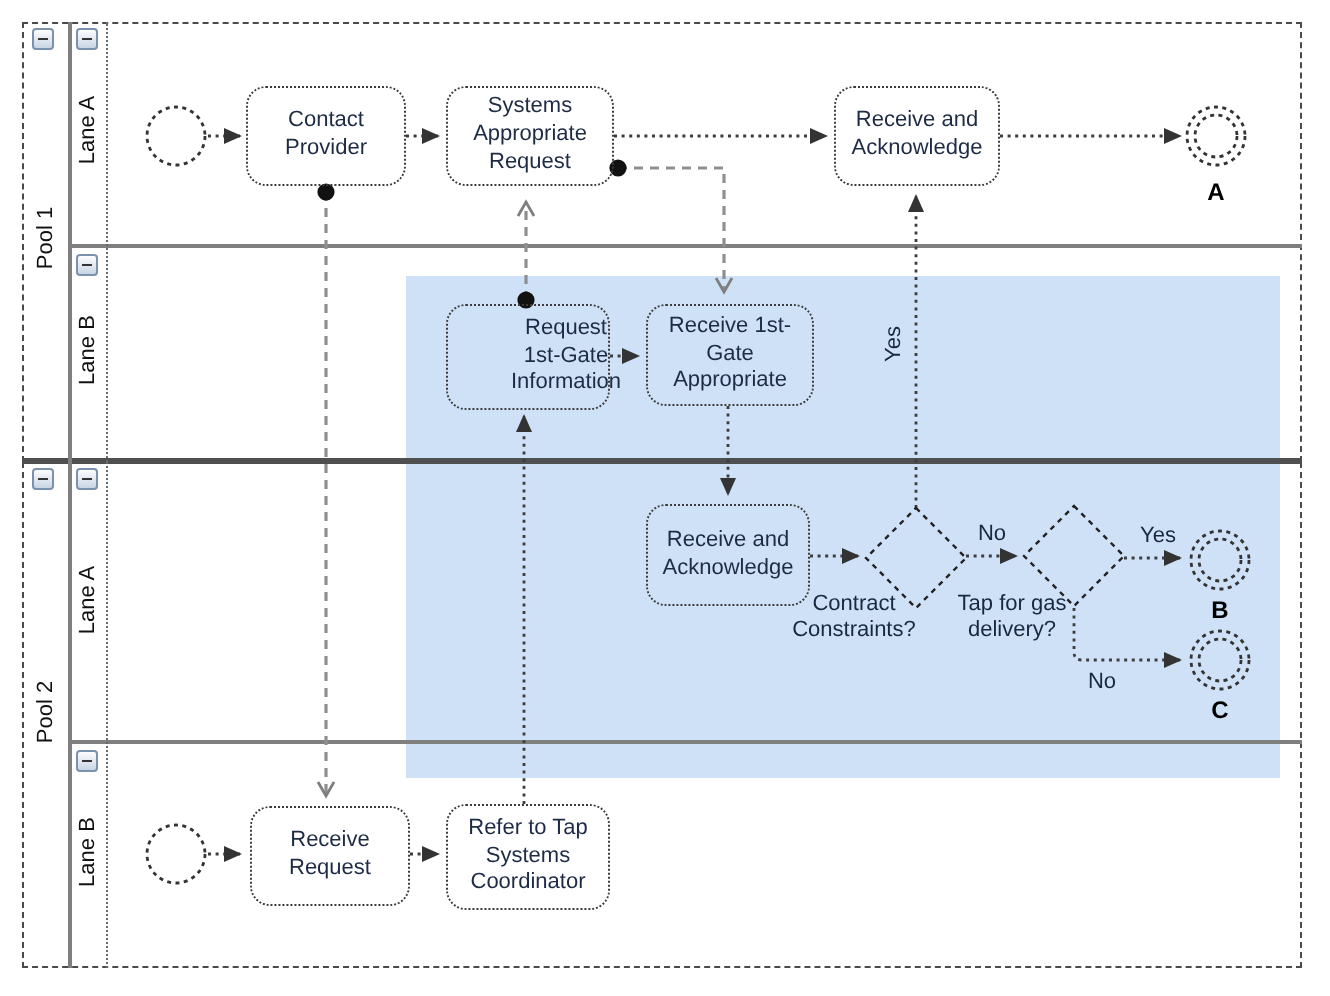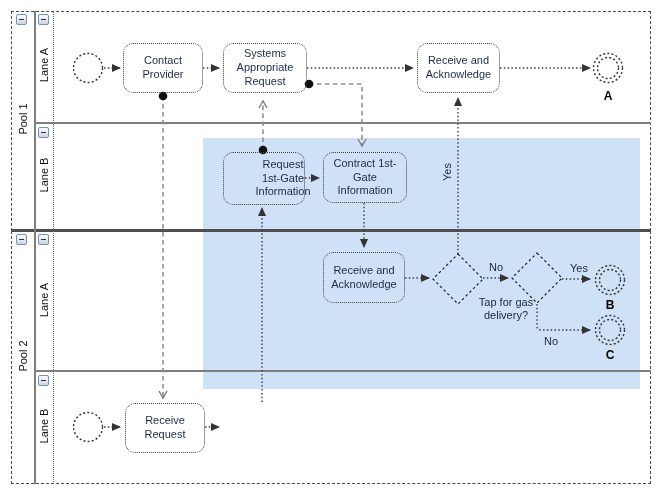--- a/index.html
+++ b/index.html
@@ -129,24 +129,26 @@
     </g>
 
     <path class="gw" d="M458,254 L483,279 L458,304 L433,279 Z"></path>
     <path class="gw" d="M537,253 L562,278 L537,303 L512,278 Z"></path>
   </svg>
 
   <div class="task" style="left:123px;top:43px;width:80px;height:50px;">Contact Provider</div>
   <div class="task" style="left:223px;top:43px;width:84px;height:50px;">Systems Appropriate Request</div>
   <div class="task" style="left:417px;top:43px;width:83px;height:50px;">Receive and Acknowledge</div>
   <div class="task" style="left:223px;top:152px;width:82px;height:53px;padding-left:40px;">Request 1st-Gate Information</div>
-  <div class="task" style="left:323px;top:152px;width:84px;height:51px;">Contract 1st-Gate Information</div>
+  <div class="task" style="left:323px;top:152px;width:84px;height:51px;">Receive 1st-Gate Appropriate</div>
   <div class="task" style="left:323px;top:252px;width:82px;height:51px;">Receive and Acknowledge</div>
   <div class="task" style="left:125px;top:403px;width:80px;height:50px;text-align:center;">Receive Request</div>
+  <div class="task" style="left:223px;top:402px;width:82px;height:53px;">Refer to Tap Systems Coordinator</div>
 
+  <div class="flow-label" style="left:387px;top:296px;width:80px;">Contract Constraints?</div>
   <div class="flow-label" style="left:466px;top:296px;width:80px;">Tap for gas delivery?</div>
 
   <div class="flow-label vflow" style="left:433px;top:165px;width:30px;height:14px;">Yes</div>
   <div class="flow-label" style="left:482px;top:261px;width:28px;">No</div>
   <div class="flow-label" style="left:565px;top:262px;width:28px;">Yes</div>
   <div class="flow-label" style="left:537px;top:335px;width:28px;">No</div>
 
   <div class="event-label" style="left:594px;top:89px;width:28px;">A</div>
   <div class="event-label" style="left:596px;top:298px;width:28px;">B</div>
   <div class="event-label" style="left:596px;top:348px;width:28px;">C</div>

